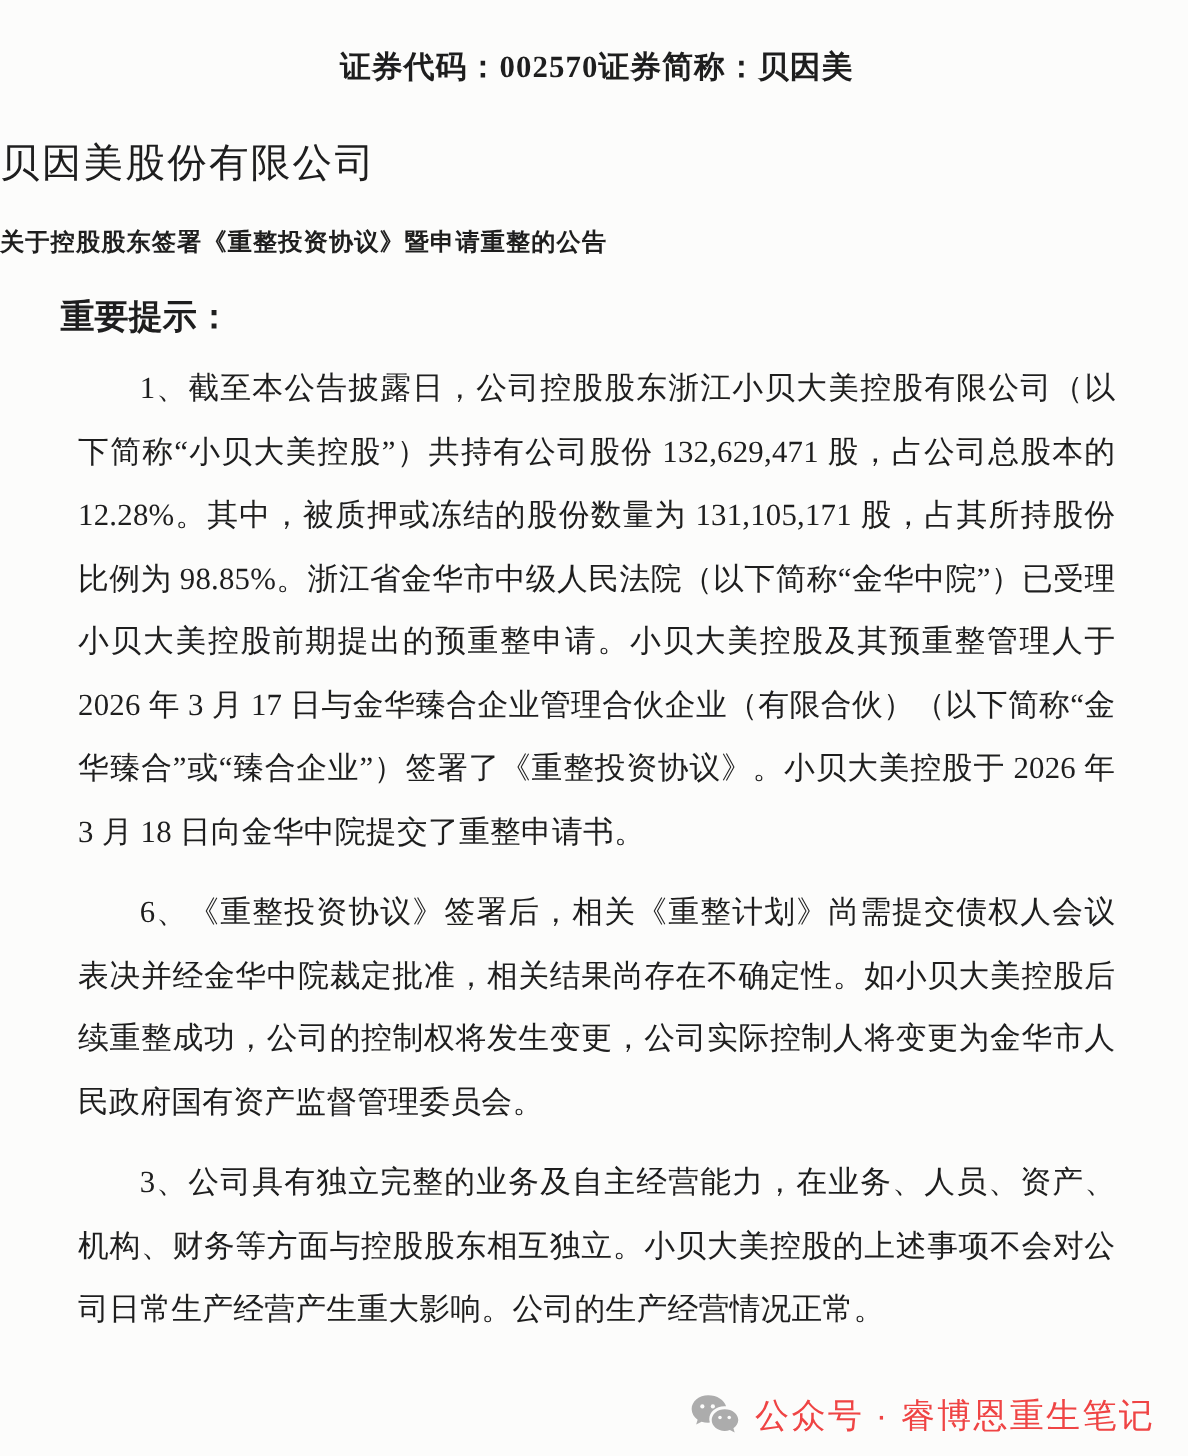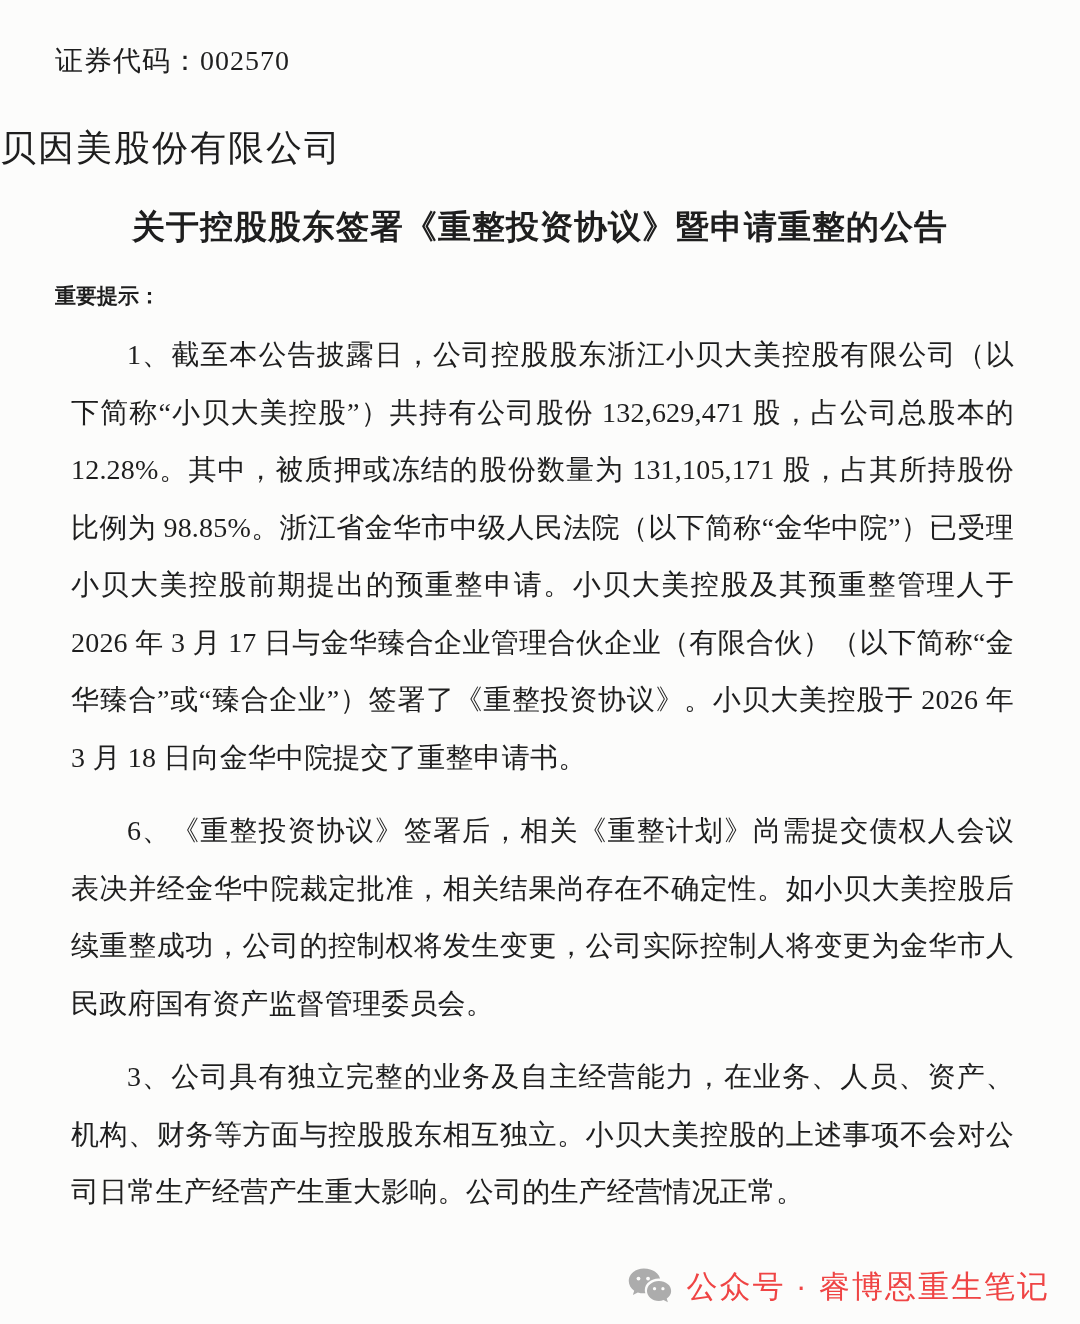--- a/index.html
+++ b/index.html
@@ -13,41 +13,42 @@
     height: 1324px;
     margin: 0 auto;
     background: #fcfcfb;
     color: #1e1e1e;
     font-family: "Liberation Serif", serif;
     overflow: hidden;
     box-sizing: border-box;
   }
   .doc-header {
     display: flex;
-    justify-content: flex-start;
+    justify-content: center;
     align-items: baseline;
     padding: 42px 50px 0 55px;
     font-size: 28px;
     letter-spacing: 1px;
     white-space: nowrap;
+    font-weight: bold;
   }
   .doc-title {
     margin-top: 44px;
     text-align: left;
     font-family: "Liberation Sans", sans-serif;
     font-weight: normal;
     font-size: 36px;
     letter-spacing: 2px;
   }
   .doc-subtitle {
     margin-top: 32px;
-    text-align: center;
+    text-align: left;
     font-family: "Liberation Sans", sans-serif;
     font-weight: bold;
-    font-size: 33px;
+    font-size: 22px;
     letter-spacing: 1px;
   }
   .disclaimer-box {
     box-sizing: border-box;
     margin: 56px 45px 0 42px;
     width: 993px;
     border: 3px solid #151515;
     padding: 10px 20px 14px 20px;
   }
   .disclaimer-box p {
@@ -57,21 +58,21 @@
     font-size: 28px;
     line-height: 58px;
     text-indent: 2em;
     text-align: justify;
     letter-spacing: 0.5px;
   }
   .section-heading {
     margin: 32px 50px 0 55px;
     font-family: "Liberation Sans", sans-serif;
     font-weight: bold;
-    font-size: 21px;
+    font-size: 31px;
   }
   .body-text {
     margin: 6px 50px 0 55px;
     font-size: 28px;
     line-height: 57.5px;
     text-align: justify;
     letter-spacing: 0.2px;
   }
   .body-text p {
     margin: 16px;
@@ -96,20 +97,21 @@
     height: 42px;
   }
 </style>
 </head>
 <body>
 
 <div class="page">
 
   <div class="doc-header">
     <span>证券代码：002570</span>
+    <span>证券简称：贝因美</span>
   </div>
 
   <div class="doc-title">贝因美股份有限公司</div>
 
   <div class="doc-subtitle">关于控股股东签署《重整投资协议》暨申请重整的公告</div>
 
 
   <div class="section-heading">重要提示：</div>
 
   <div class="body-text">

